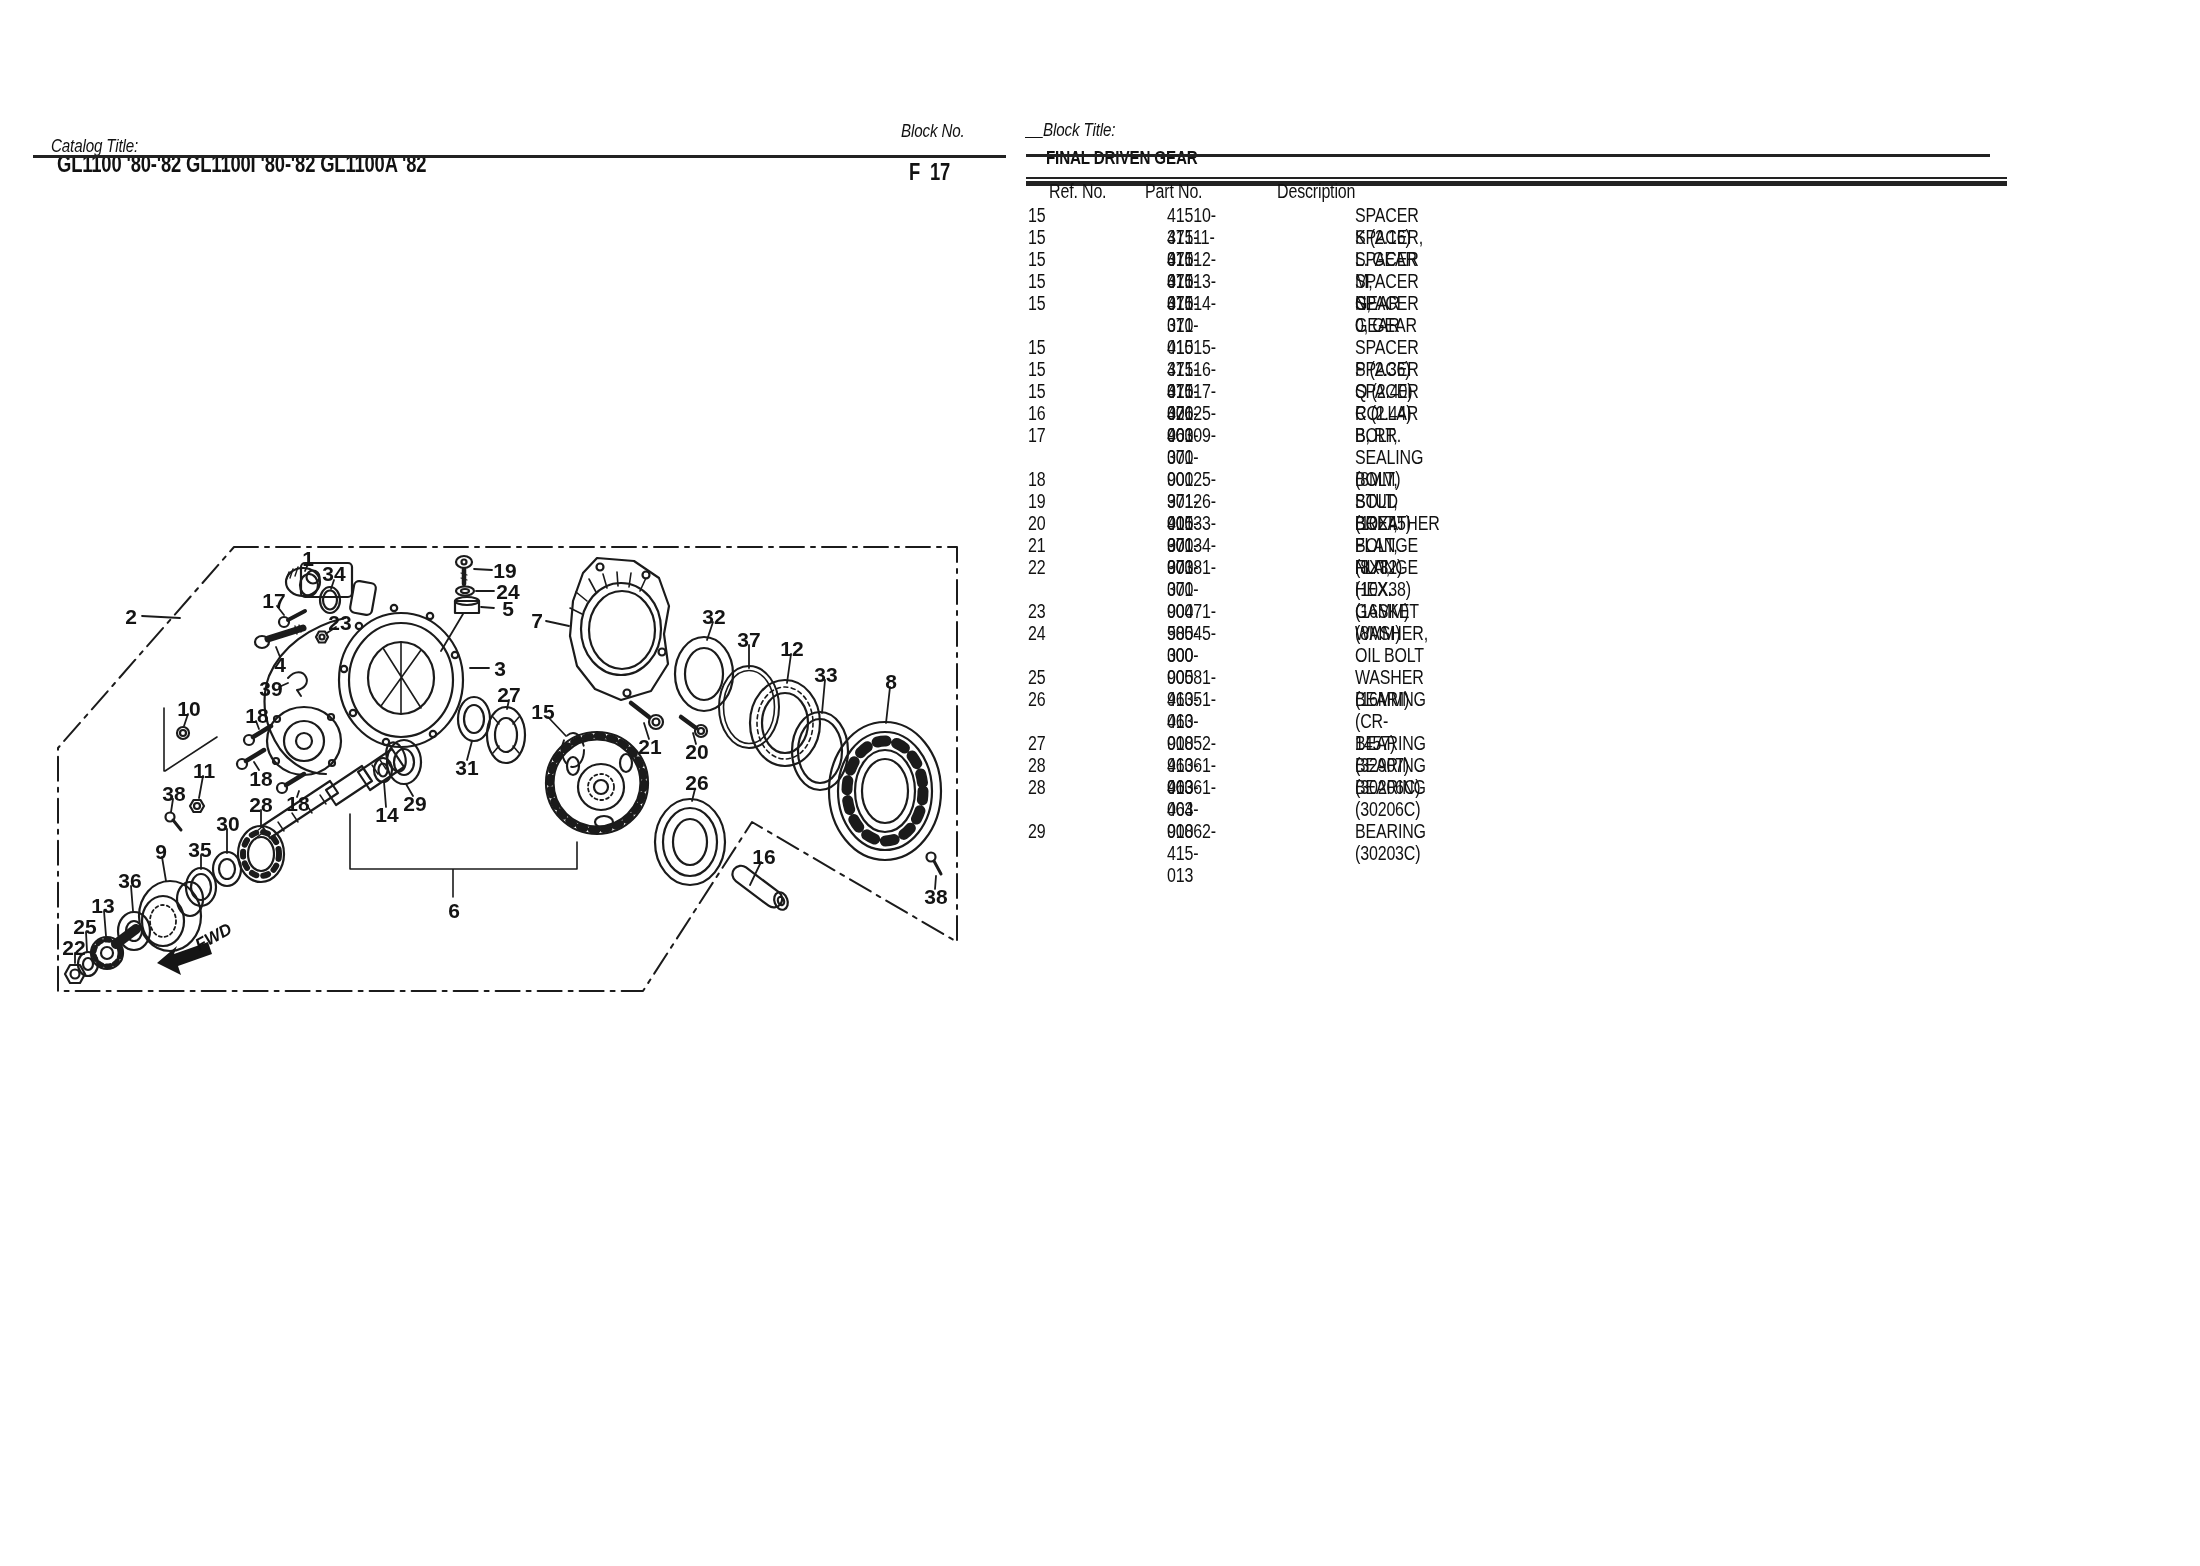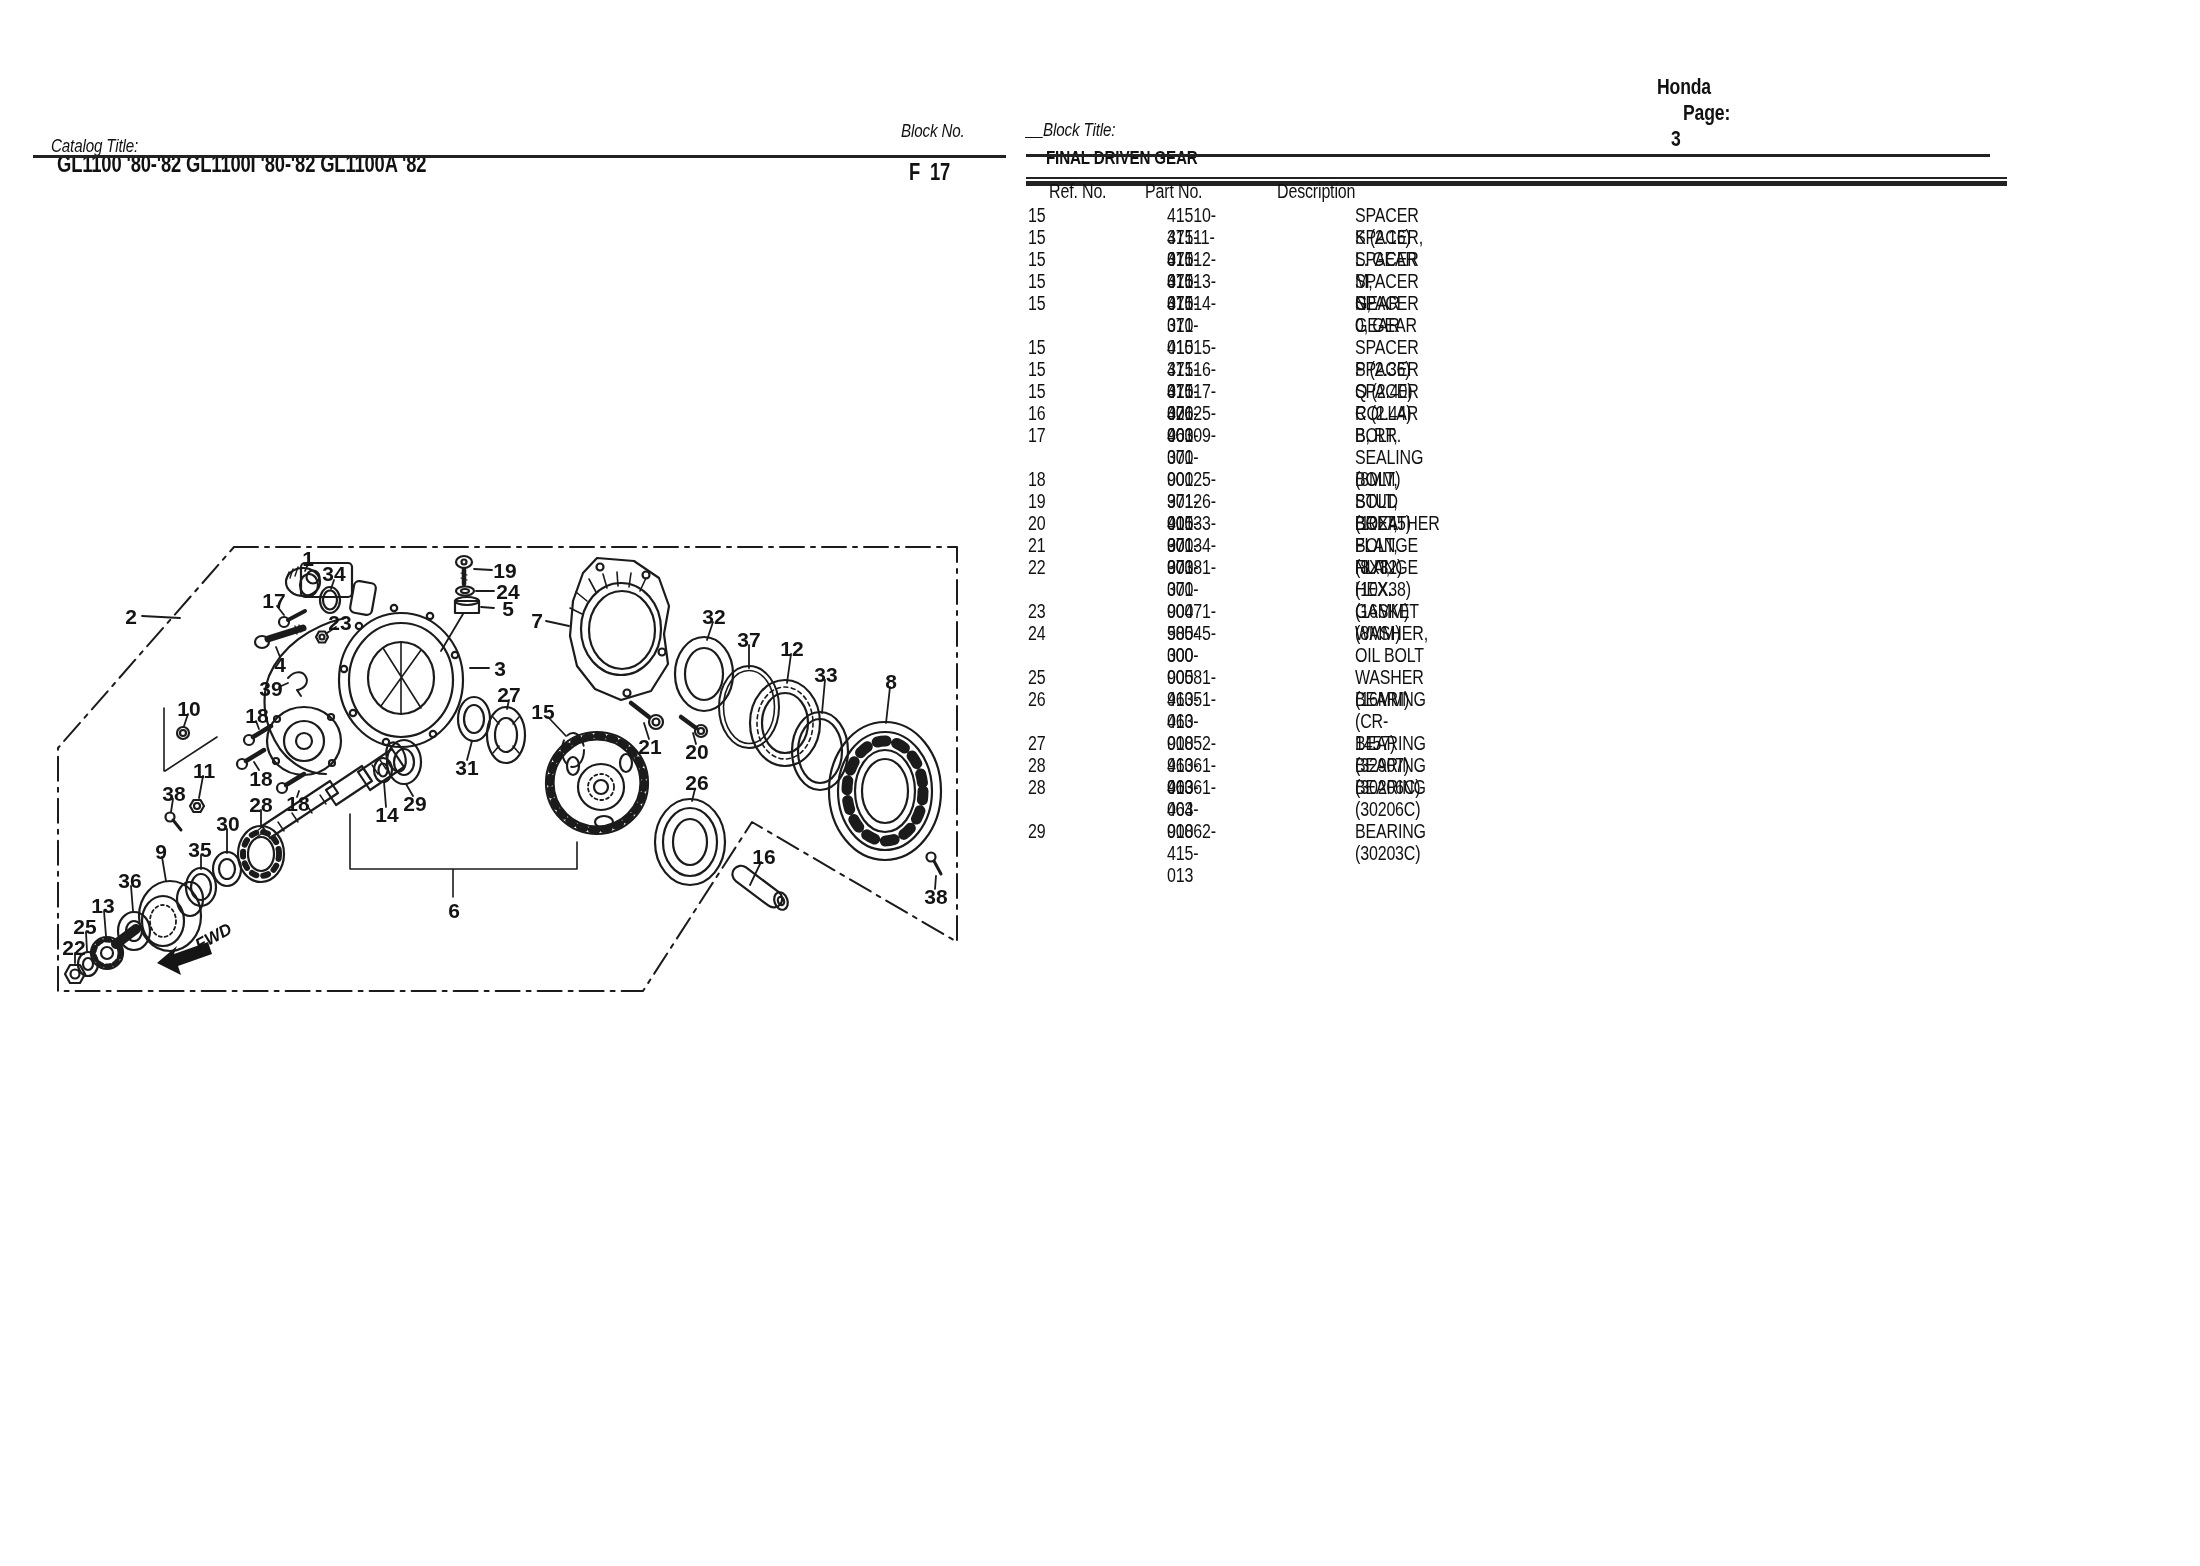--- a/index.html
+++ b/index.html
@@ -259,25 +259,20 @@
         <text x="764" y="856">16</text>
         <text x="130" y="880">36</text>
         <text x="103" y="905">13</text>
         <text x="85" y="926">25</text>
         <text x="74" y="947">22</text>
         <text x="936" y="896">38</text>
         <text x="454" y="910">6</text>
       </g>
   </svg>
 
-  <div id="honda-line" class="abs">
-    <span class="cond">Honda</span>
-    <span class="cond sp1">Page:</span>
-    <span class="cond sp2">3</span>
-  </div>
 
   <div class="abs" style="left:33px;top:117px;">
     <span class="cond ital">Catalog Title:</span></div>
   <div class="abs btitle" style="left:31px;top:124px;">
     <span class="cond">GL1100 '80-'82 GL1100I '80-'82 GL1100A '82</span></div>
 
   <div class="abs" style="left:883px;top:102px;text-align:center;">
     <span class="cond ital">Block No.</span></div>
   <div class="abs btitle" style="left:883px;top:132px;">
     <span class="cond">F  17</span></div>

